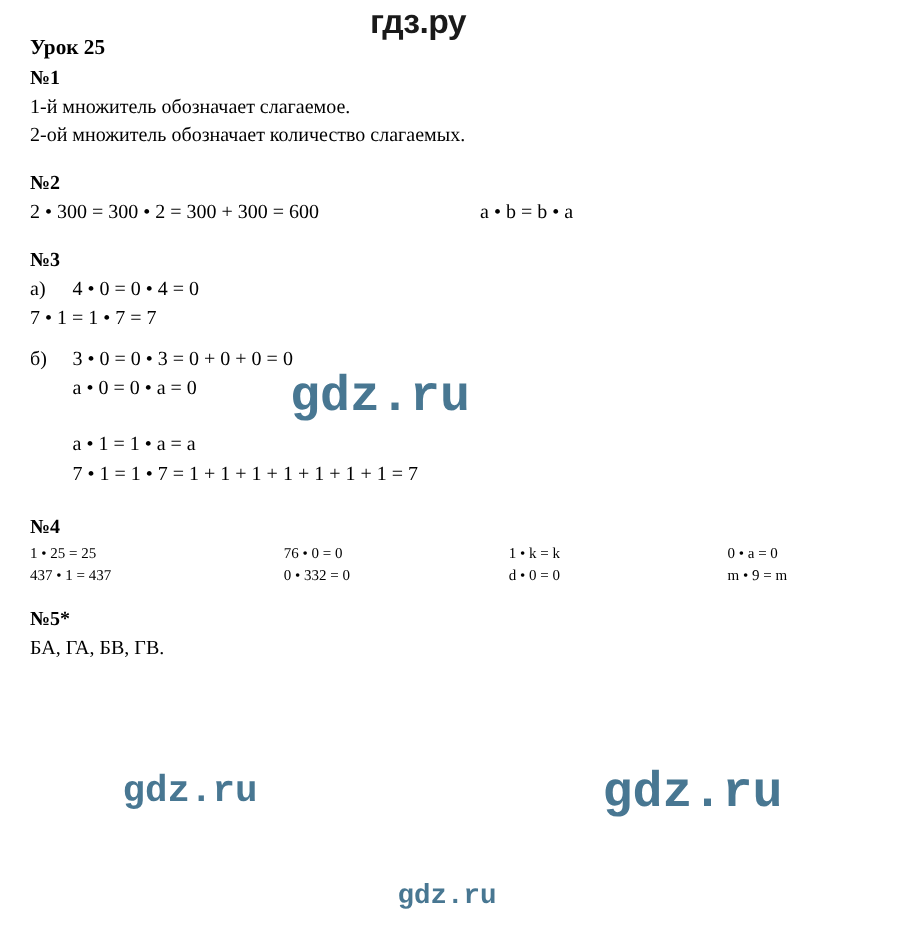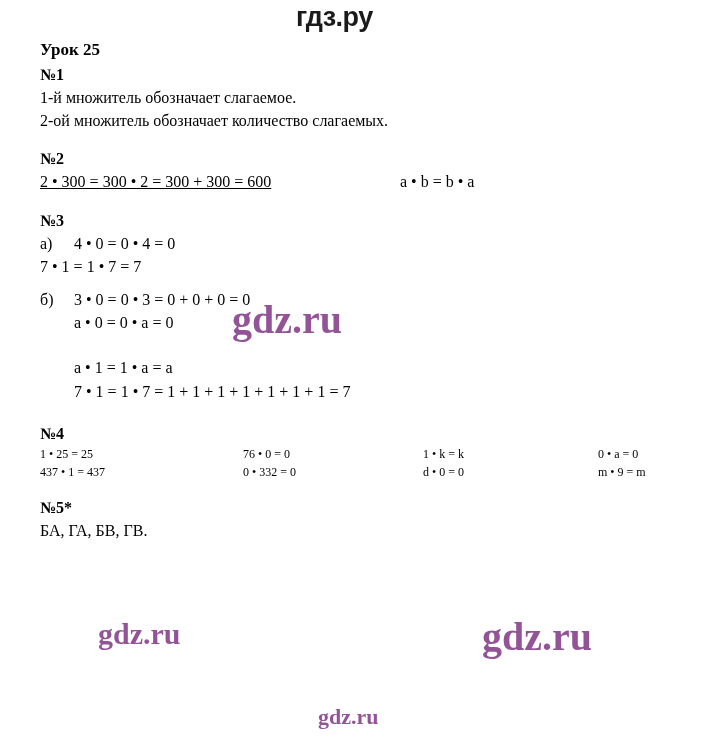--- a/index.html
+++ b/index.html
@@ -28,24 +28,23 @@
     font-size: 27px;
     font-weight: bold;
     letter-spacing: -0.5px;
     color: #1a1a1a;
   }
   .logo .ru {
     color: #1a1a1a;
   }
   .content {
     position: absolute;
-    top: 40px;
+    top: 28px;
     left: 24px;
     width: 676px;
-    margin-left: 16px;
   }
   .lesson-title {
     font-size: 17px;
     font-weight: bold;
     margin: 0 0 6px 0;
     font-family: "Liberation Serif", serif;
   }
   .task-num {
     font-size: 16px;
     font-weight: bold;
@@ -60,42 +59,41 @@
   .spacer-md { height: 18px; }
   .spacer-lg { height: 22px; }
   .row {
     display: flex;
     font-size: 16px;
     line-height: 1.45;
     white-space: pre;
   }
   .row .left {
     display: inline-block;
-    text-decoration: underline;
   }
   .grp-b-label {
     width: 34px;
     display: inline-block;
   }
   .eq-block {
     display: inline-block;
   }
   .t4-grid {
     display: grid;
     grid-template-columns: 203px 180px 175px auto;
     font-size: 12px;
     line-height: 1.5;
     white-space: pre;
   }
   
   .wm {
     position: absolute;
-    font-family: Liberation Serif, serif;
+    font-family: Liberation Mono, monospace;
     font-weight: bold;
-    color: #701a75;
+    color: #0c4a6e;
     opacity: 0.75;
     pointer-events: none;
     user-select: none;
   }
   .wm-1 {
     top: 296px;
     left: 232px;
     font-size: 40px;
   }
   .wm-2 {

